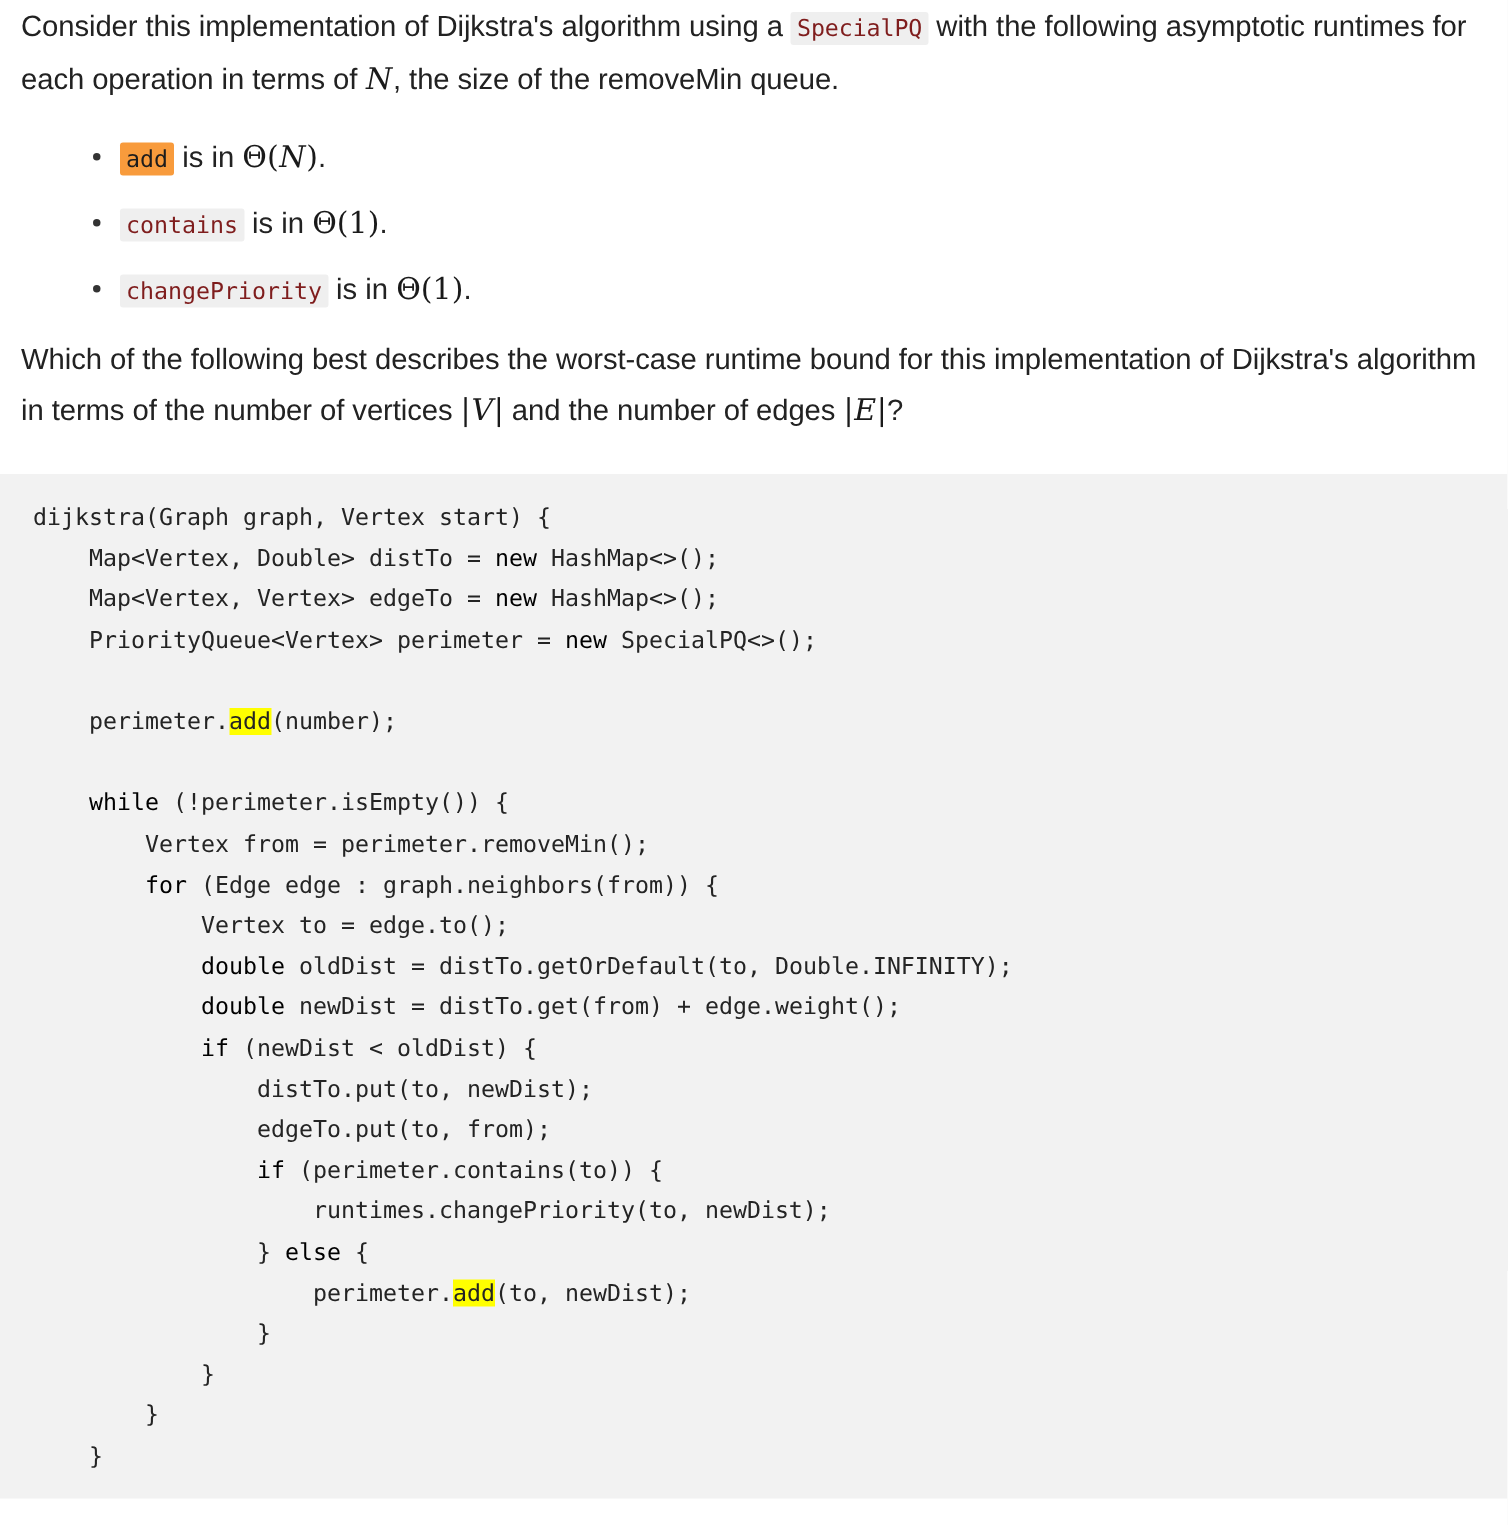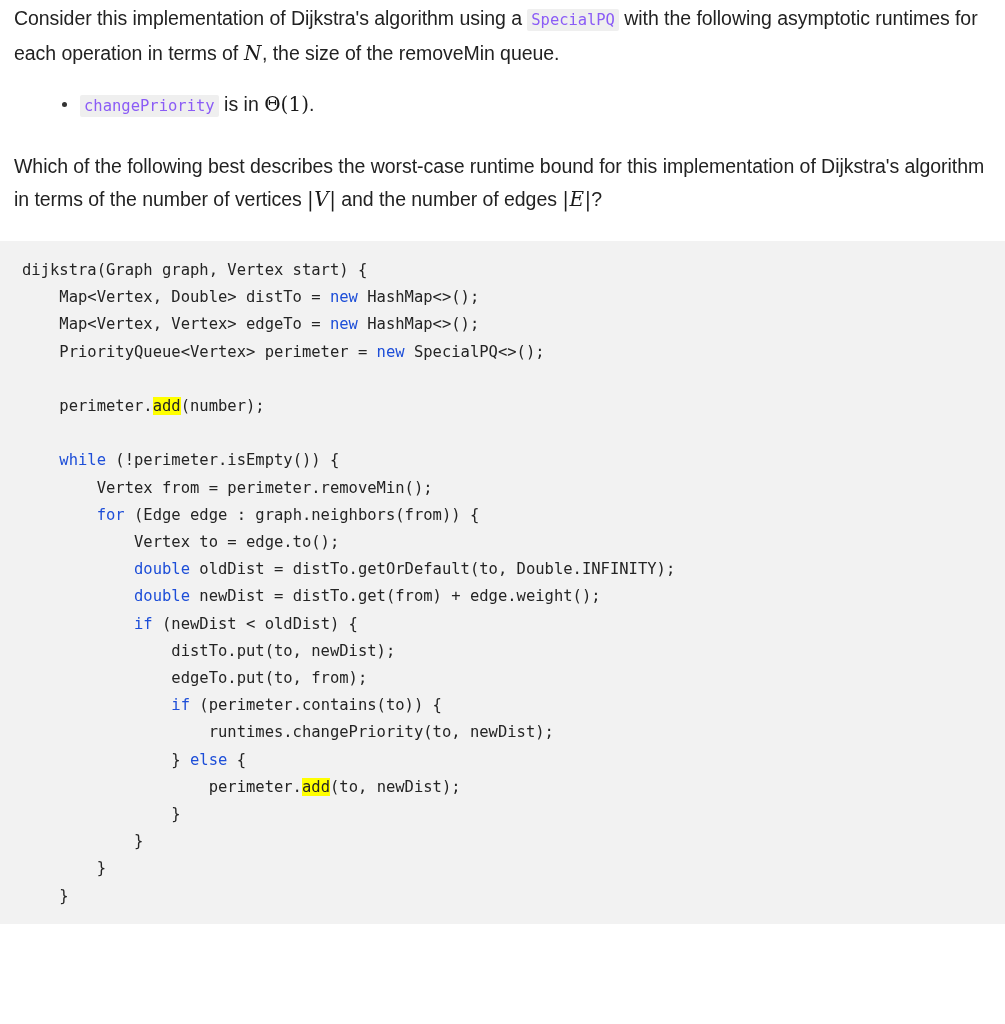--- a/index.html
+++ b/index.html
@@ -32,21 +32,21 @@
     padding-top: 2px;
   }
   p.question {
     padding-top: 16px;
   }
   
   code.chip {
     font-family: "DejaVu Sans Mono", "Liberation Mono", monospace;
     font-size: 15.5px;
     background: #efefef;
-    color: #8b5cf6;
+    color: #7f1d1d;
     padding: 2px 4px;
     border-radius: 2px;
     white-space: pre;
   }
   code.chip.hl-orange {
     background: #f89b3c;
     color: #1c1c1c;
   }
   
   .math {
@@ -74,21 +74,21 @@
   }
   ul.oplist li {
     position: relative;
     padding-left: 66px;
     margin-bottom: 14px;
     font-size: 19.5px;
     line-height: 28px;
     color: #222222;
   }
   ul.oplist li:last-child {
-    margin-bottom: 14px;
+    margin-bottom: 0;
   }
   ul.oplist li::before {
     content: "";
     position: absolute;
     left: 48px;
     top: 12px;
     width: 5px;
     height: 5px;
     border-radius: 50%;
     background: #333333;
@@ -99,41 +99,43 @@
     padding: 16px 0 14px 22px;
     font-family: "DejaVu Sans Mono", "Liberation Mono", monospace;
     font-size: 15.5px;
     line-height: 27.2px;
     color: #242424;
     white-space: pre;
     overflow: hidden;
     letter-spacing: 0px;
   }
   .codeblock .kw {
-    color: #1d4ed8;
+    color: #000000;
   }
   .codeblock .hl-yellow {
     background: #ffff00;
     color: #242424;
   }
   .code-line {
     min-height: 27.2px;
     white-space: pre;
   }
 </style>
 </head>
 <body>
 
 <div class="page">
 
   <div class="prose">
 
     <p class="para intro"><span>Consider this implementation of Dijkstra's algorithm using a </span><code class="chip">SpecialPQ</code><span> with the following asymptotic runtimes for each operation in terms of </span><span class="math"><span class="var">N</span></span><span>, the size of the removeMin queue.</span></p>
 
     <ul class="oplist">
+      <li><code class="chip hl-orange">add</code><span> is in </span><span class="math"><span class="paren">Θ</span><span class="paren">(</span><span class="var">N</span><span class="paren">)</span></span><span>.</span></li>
+      <li><code class="chip">contains</code><span> is in </span><span class="math"><span class="paren">Θ</span><span class="paren">(</span><span class="paren">1</span><span class="paren">)</span></span><span>.</span></li>
       <li><code class="chip">changePriority</code><span> is in </span><span class="math"><span class="paren">Θ</span><span class="paren">(</span><span class="paren">1</span><span class="paren">)</span></span><span>.</span></li>
     </ul>
 
     <p class="para question"><span>Which of the following best describes the worst-case runtime bound for this implementation of Dijkstra's algorithm in terms of the number of vertices </span><span class="math"><span class="bar">|</span><span class="var">V</span><span class="bar">|</span></span><span> and the number of edges </span><span class="math"><span class="bar">|</span><span class="var">E</span><span class="bar">|</span></span><span>?</span></p>
 
   </div>
 
   <pre class="codeblock"><code id="code-root"><span class="code-line"><span>dijkstra(Graph graph, Vertex start) {</span></span>
 <span class="code-line"><span>    Map&lt;Vertex, Double&gt; distTo = </span><span class="kw">new</span><span> HashMap&lt;&gt;();</span></span>
 <span class="code-line"><span>    Map&lt;Vertex, Vertex&gt; edgeTo = </span><span class="kw">new</span><span> HashMap&lt;&gt;();</span></span>

